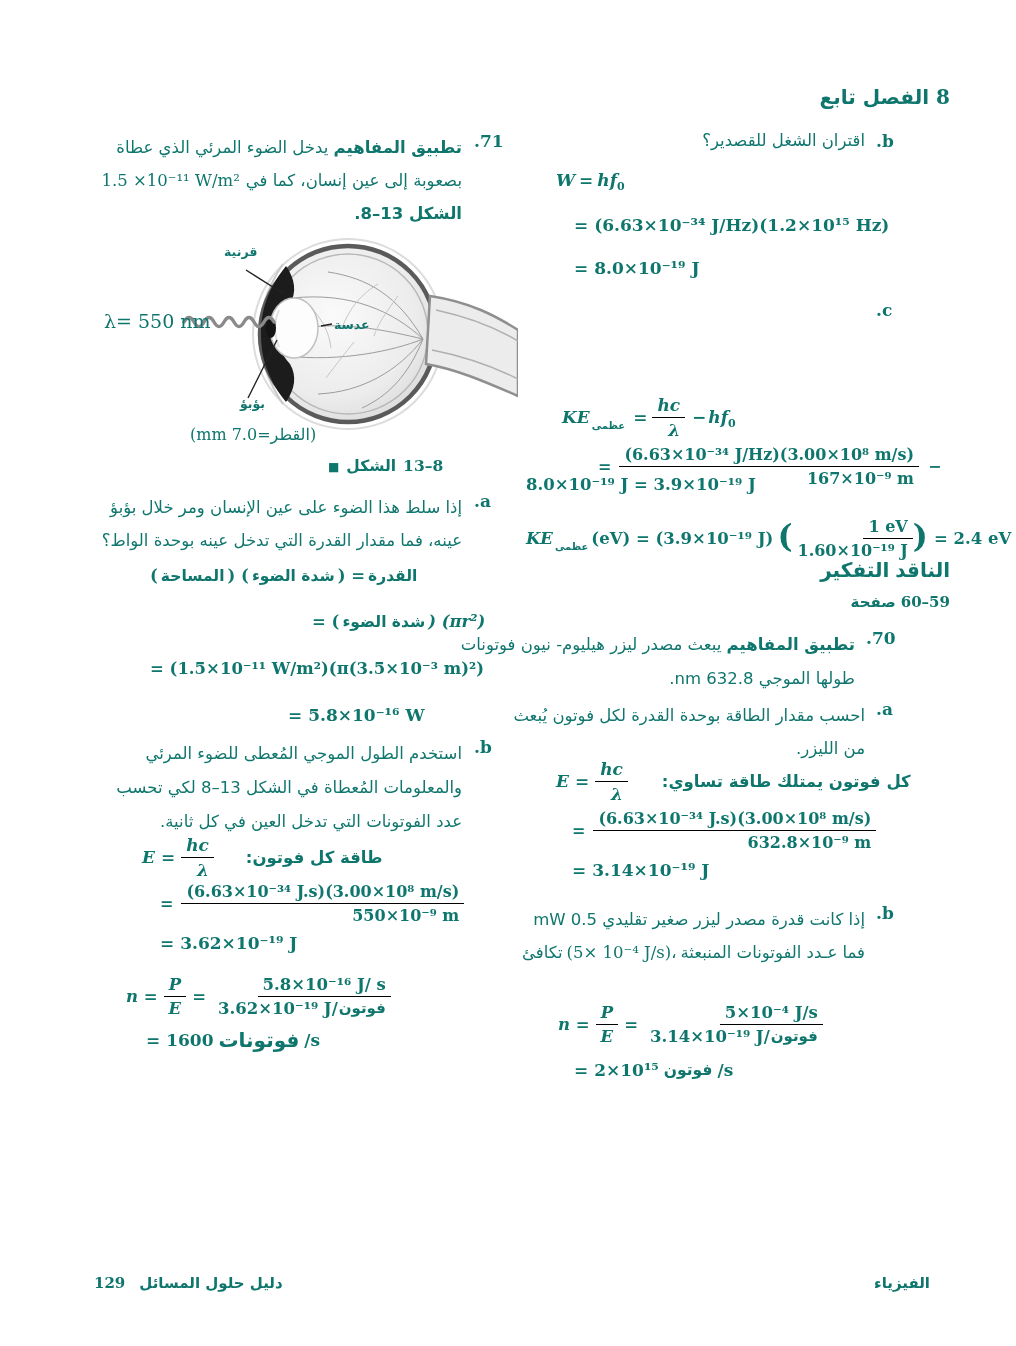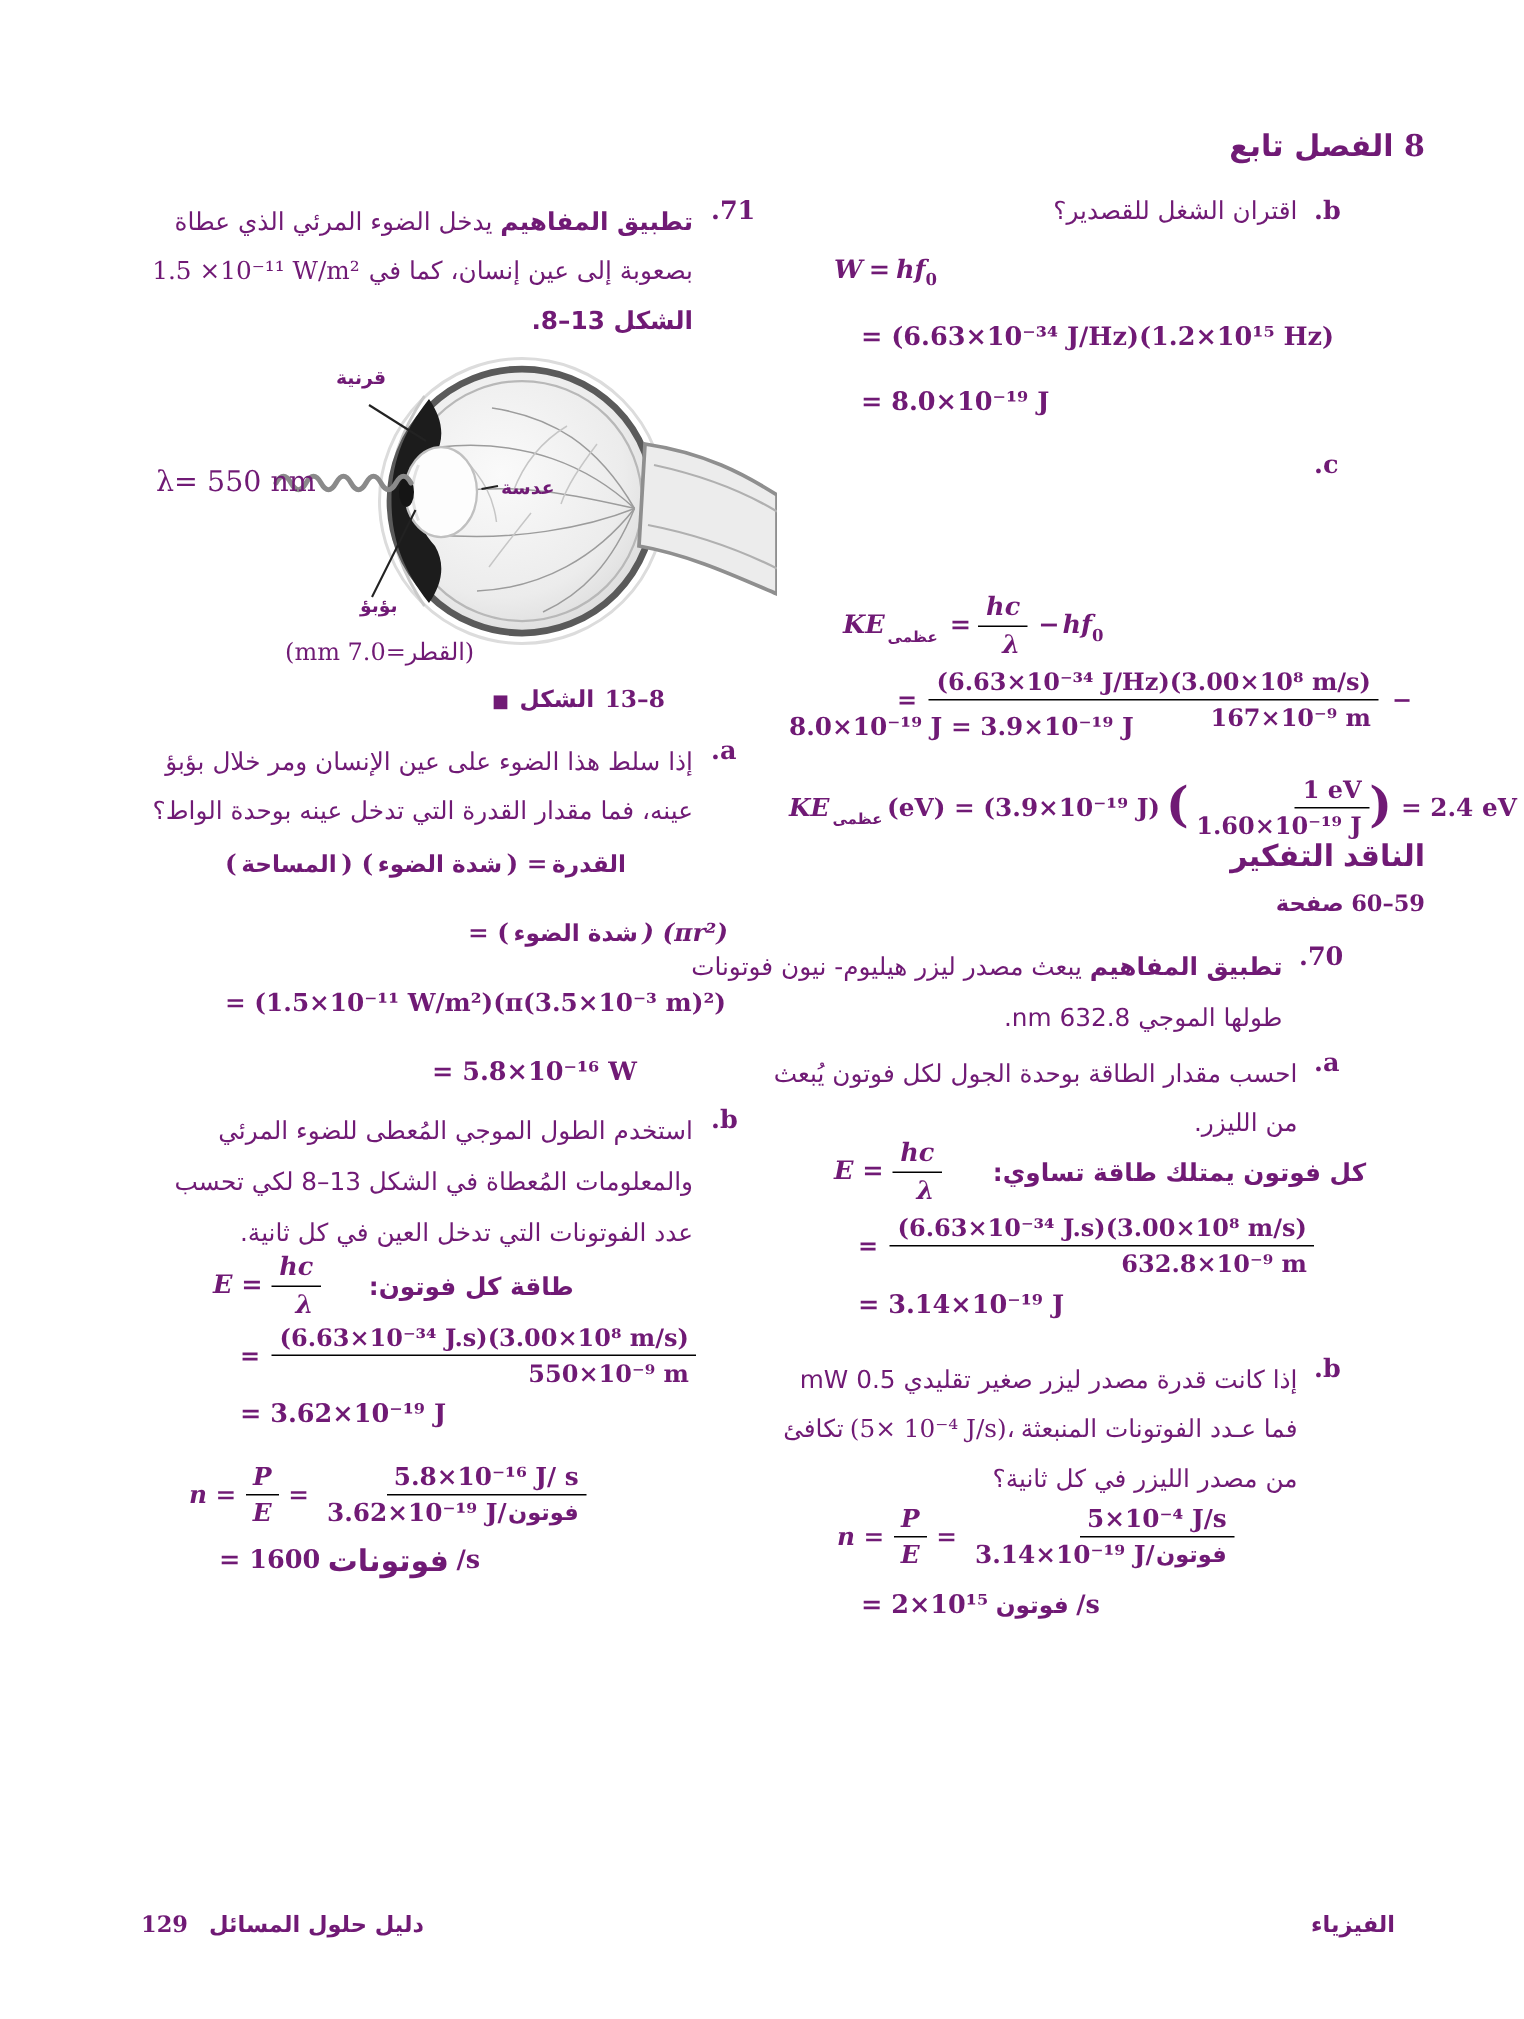--- a/index.html
+++ b/index.html
@@ -1,16 +1,16 @@
 <!DOCTYPE html>
 <html lang="ar"><head>
 <meta charset="utf-8">
 <style>
   html,body{margin:0;padding:0;background:#e8e8e8;}
-  .page{position:relative;width:1016px;height:1346px;background:#ffffff;color:#701a75;
+  .page{position:relative;width:1016px;height:1346px;background:#ffffff;color:#0f766e;
         font-family:"DejaVu Sans",sans-serif;overflow:hidden;margin:0 auto;}
   .abs{position:absolute;}
   .ar{font-family:"DejaVu Sans",sans-serif;direction:rtl;unicode-bidi:plaintext;}
   .m{font-family:"DejaVu Serif",serif;font-weight:bold;font-size:17px;}
   .mi{font-style:italic;}
   .mk{font-family:"DejaVu Serif",serif;font-weight:bold;font-size:17px;direction:ltr;}
   .txt{font-size:16.5px;white-space:nowrap;}
   .lines{text-align:right;}
   .lines > div{white-space:nowrap;}
   .row{display:flex;align-items:center;white-space:nowrap;}
@@ -98,21 +98,21 @@
   </div>
 
   <div class="abs mk" style="left:866px;top:628px;">.70</div>
   <div class="abs lines txt" style="right:161px;top:628px;line-height:34px;">
     <div class="ar"><b>تطبيق المفاهيم</b> <span>يبعث مصدر ليزر هيليوم- نيون فوتونات</span></div>
     <div class="ar">طولها الموجي 632.8 nm.</div>
   </div>
 
   <div class="abs mk" style="left:876px;top:699px;">.a</div>
   <div class="abs lines txt" style="right:151px;top:699px;line-height:33px;">
-    <div class="ar">احسب مقدار الطاقة بوحدة الجول لكل فوتون يُبعث</div>
+    <div class="ar">احسب مقدار الطاقة بوحدة القدرة لكل فوتون يُبعث</div>
     <div class="ar">من الليزر.</div>
   </div>
 
   <div class="abs row" style="left:556px;top:758px;height:46px;">
     <span class="m mi">E =</span>
     <span class="frac m" style="margin-left:6px;">
       <span class="fn mi">hc</span>
       <span class="fd mi">λ</span>
     </span>
     <span class="ar bold-ar" style="margin-left:34px;font-size:16.5px;">كل فوتون يمتلك طاقة تساوي:</span>
@@ -127,21 +127,20 @@
   <div class="abs m" style="left:572px;top:860px;">= 3.14×10⁻¹⁹ J</div>
 
   <div class="abs mk" style="left:876px;top:903px;">.b</div>
   <div class="abs lines txt" style="right:151px;top:903px;line-height:33px;">
     <div class="ar">إذا كانت قدرة مصدر ليزر صغير تقليدي 0.5 mW</div>
     <div class="endflex" style="gap:4px;">
       <span class="ar">تكافئ</span>
       <span class="serif" style="direction:ltr;unicode-bidi:plaintext;">(5× 10⁻⁴ J/s)،</span>
       <span class="ar">فما عـدد الفوتونات المنبعثة</span>
     </div>
-    <div class="ar">من مصدر الليزر في كل ثانية؟</div>
   </div>
 
   <div class="abs row m" style="left:558px;top:996px;height:56px;font-size:16.5px;">
     <span class="mi">n =</span>
     <span class="frac" style="margin:0 6px;">
       <span class="fn mi">P</span>
       <span class="fd mi">E</span>
     </span>
     <span style="margin-right:7px;">=</span>
     <span class="frac">

